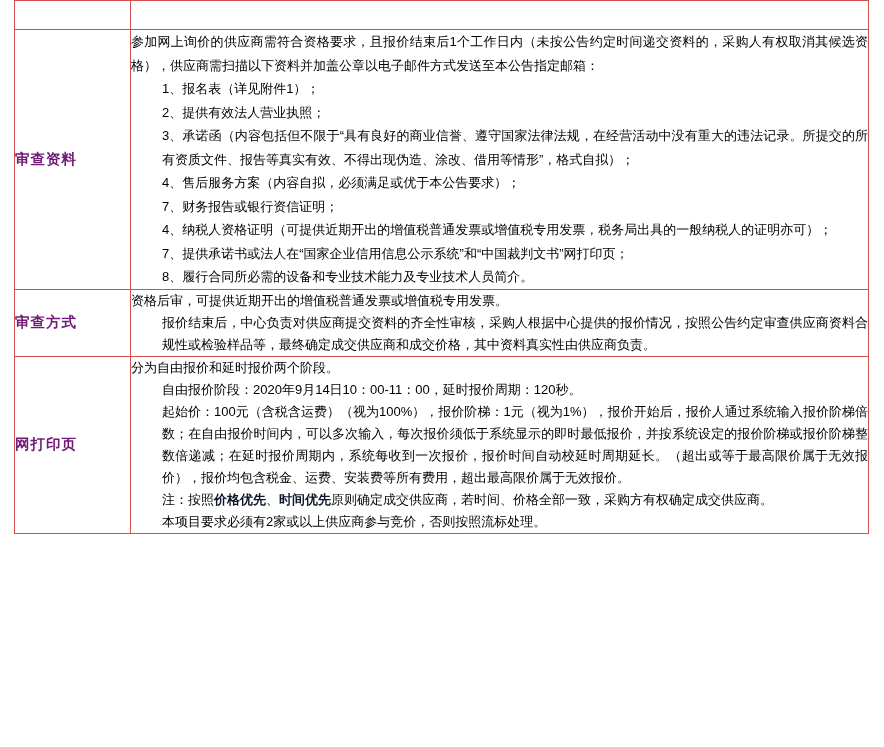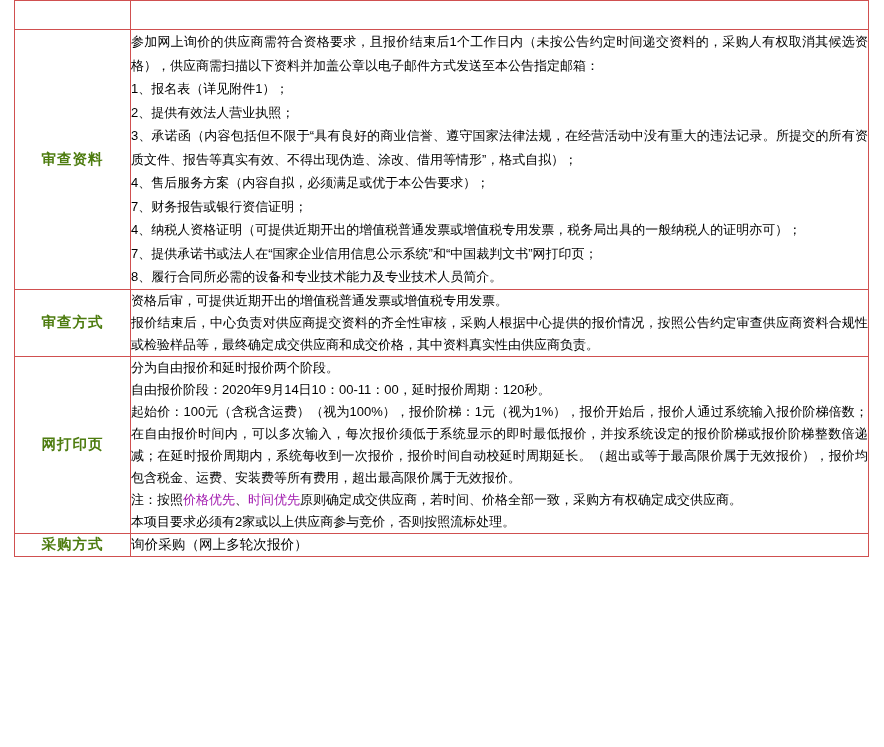--- a/index.html
+++ b/index.html
@@ -24,45 +24,45 @@
     margin-left: 14px;
     table-layout: fixed;
   }
   table.doc td {
     border: 1px solid #d05050;
     vertical-align: middle;
     padding: 0;
   }
   td.label {
     width: 116px;
-    text-align: center;
     font-size: 14.5px;
     font-weight: bold;
     letter-spacing: 1px;
-    color: #4d7c0f;
+    color: #701a75;
   }
   td.body {
     padding: 5px 7px 6px 7px;
     font-size: 13px;
     line-height: 22px;
     text-align: justify;
   }
   .para {
     margin: 0;
     padding: 0;
   }
   .para + .para {
     margin-top: 0px;
+    margin-left: 31px;
   }
   .gap {
     margin-top: 9px;
   }
   .emph {
-    color: #a21caf;
-    font-weight: normal;
+    color: #0f172a;
+    font-weight: bold;
   }
   
   .toprow td {
     height: 28px;
   }
   .r-review td.body { line-height: 23.5px; }
   .bottomrow td.body { font-size: 13.6px; }
 </style>
 </head>
 <body>
@@ -115,23 +115,15 @@
         </td>
         <td class="body">
           <p class="para">分为自由报价和延时报价两个阶段。</p>
           <p class="para">自由报价阶段：2020年9月14日10：00-11：00，延时报价周期：120秒。</p>
           <p class="para">起始价：100元（含税含运费）（视为100%），报价阶梯：1元（视为1%），报价开始后，报价人通过系统输入报价阶梯倍数；在自由报价时间内，可以多次输入，每次报价须低于系统显示的即时最低报价，并按系统设定的报价阶梯或报价阶梯整数倍递减；在延时报价周期内，系统每收到一次报价，报价时间自动校延时周期延长。（超出或等于最高限价属于无效报价），报价均包含税金、运费、安装费等所有费用，超出最高限价属于无效报价。</p>
           <p class="para"><span>注：按照</span><span class="emph">价格优先</span><span>、</span><span class="emph">时间优先</span><span>原则确定成交供应商，若时间、价格全部一致，采购方有权确定成交供应商。</span></p>
           <p class="para">本项目要求必须有2家或以上供应商参与竞价，否则按照流标处理。</p>
         </td>
       </tr>
 
-      <tr class="bottomrow">
-        <td class="label">
-          <span>采购方式</span>
-        </td>
-        <td class="body">
-          <p class="para">询价采购（网上多轮次报价）</p>
-        </td>
-      </tr>
     </tbody>
   </table>
 </div>
 
 </body></html>

